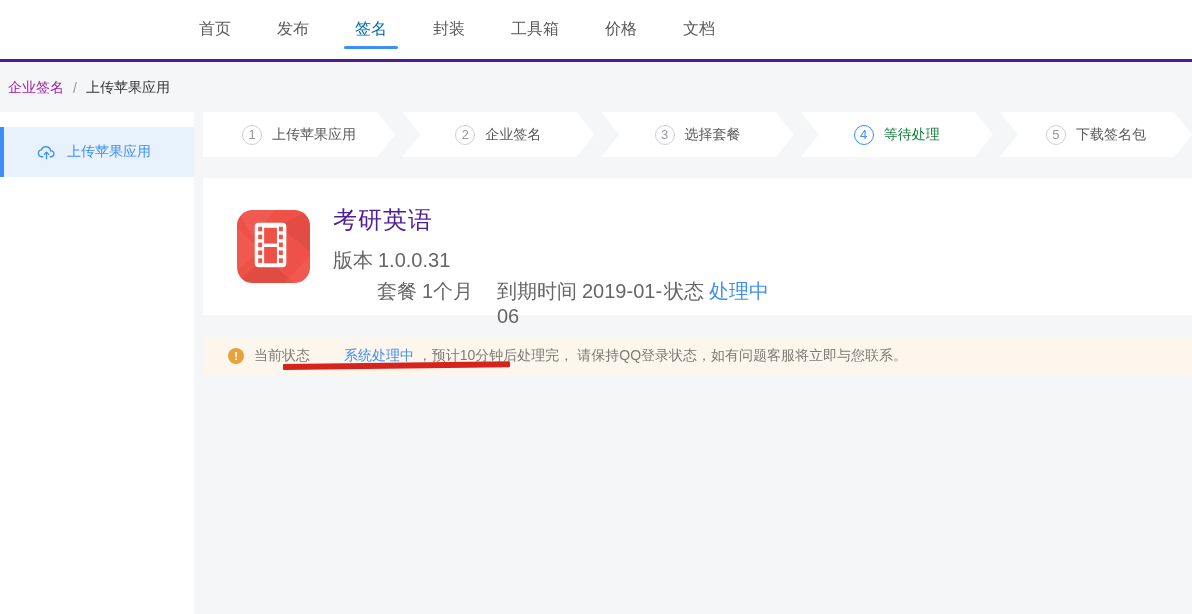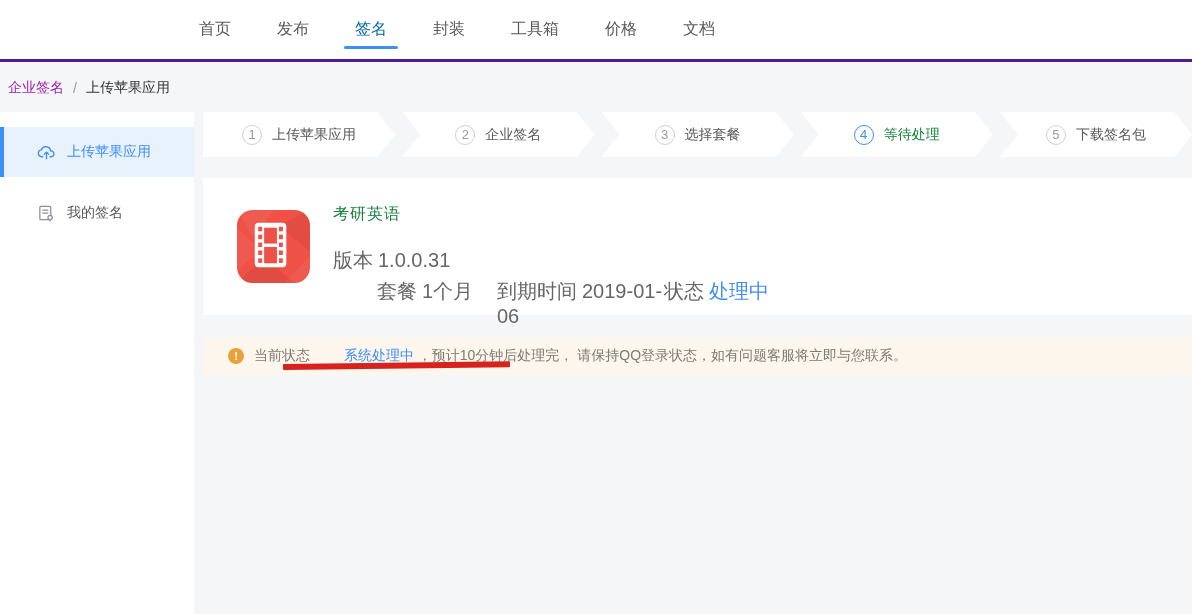--- a/index.html
+++ b/index.html
@@ -49,21 +49,21 @@
   .step-circle {
     width:20px; height:20px; border:1px solid #cdd0d4; border-radius:50%;
     font-size:13px; color:#97999c; display:flex; align-items:center; justify-content:center; flex:none;
   }
   .step-label { font-size:14px; color:#595959; white-space:nowrap; }
   .step.active .step-circle { border-color:#3e8ef7; color:#3e8ef7; }
   .step.active .step-label { color:#15803d; }
   
   .app-card { margin-top:21px; height:137px; background:#fff; position:relative; }
   .app-icon { position:absolute; left:34px; top:32px; width:73px; height:73px; }
-  .app-title { position:absolute; left:130px; top:26px; font-size:16px; color:#15803d; letter-spacing:1px;text-align:right; }
+  .app-title { position:absolute; left:130px; top:26px; font-size:24px; color:#4c1d95; letter-spacing:1px;text-align:right; }
   .meta-row { position:absolute; left:130px; display:flex; font-size:20px; color:#666; }
   .meta-row.r1 { top:69px; }
   .meta-row.r2 { top:100px;margin-left:44px; }
   .m-cell1 { width:120px; }
   .m-cell2 { width:167px; }
   .m-label { margin-right:5px; }
   .status-value { color:#3e8ef7; }
   
   .notice {
     margin-top:22px; height:38px; background:#fdf6ec;
@@ -110,31 +110,20 @@
     <div class="side-item active">
       <span class="active-bar"></span>
       <span class="side-icon">
         <svg viewBox="0 0 20 20" width="19" height="19" fill="none" stroke="#3e8ef7" stroke-width="1.4" stroke-linecap="round" stroke-linejoin="round">
           <path d="M6.2 14.5 H5 a3.6 3.6 0 0 1 -0.4 -7.17 A5 5 0 0 1 14.3 8.2 a3.1 3.1 0 0 1 0.6 6.3 h-1.1"></path>
           <path d="M10 16.5 V9.8"></path>
           <path d="M7.6 12 L10 9.6 L12.4 12"></path>
         </svg>
       </span>
       <span>上传苹果应用</span>
-    </div>
-    <div class="side-item plain">
-      <span class="side-icon">
-        <svg viewBox="0 0 20 20" width="19" height="19" fill="none" stroke="#8a8f99" stroke-width="1.3" stroke-linecap="round" stroke-linejoin="round">
-          <rect x="3" y="2.5" width="11.5" height="14" rx="1"></rect>
-          <path d="M6 6.5 h5.5 M6 9.5 h5.5"></path>
-          <circle cx="13.8" cy="14.2" r="2.3" fill="#fff"></circle>
-          <path d="M13.8 16.5 v1.3"></path>
-        </svg>
-      </span>
-      <span>我的签名</span>
     </div>
   </div>
 
   <div class="main">
 
     <div class="steps">
       <div class="step">
         <span class="step-circle">1</span>
         <span class="step-label">上传苹果应用</span>
       </div>

